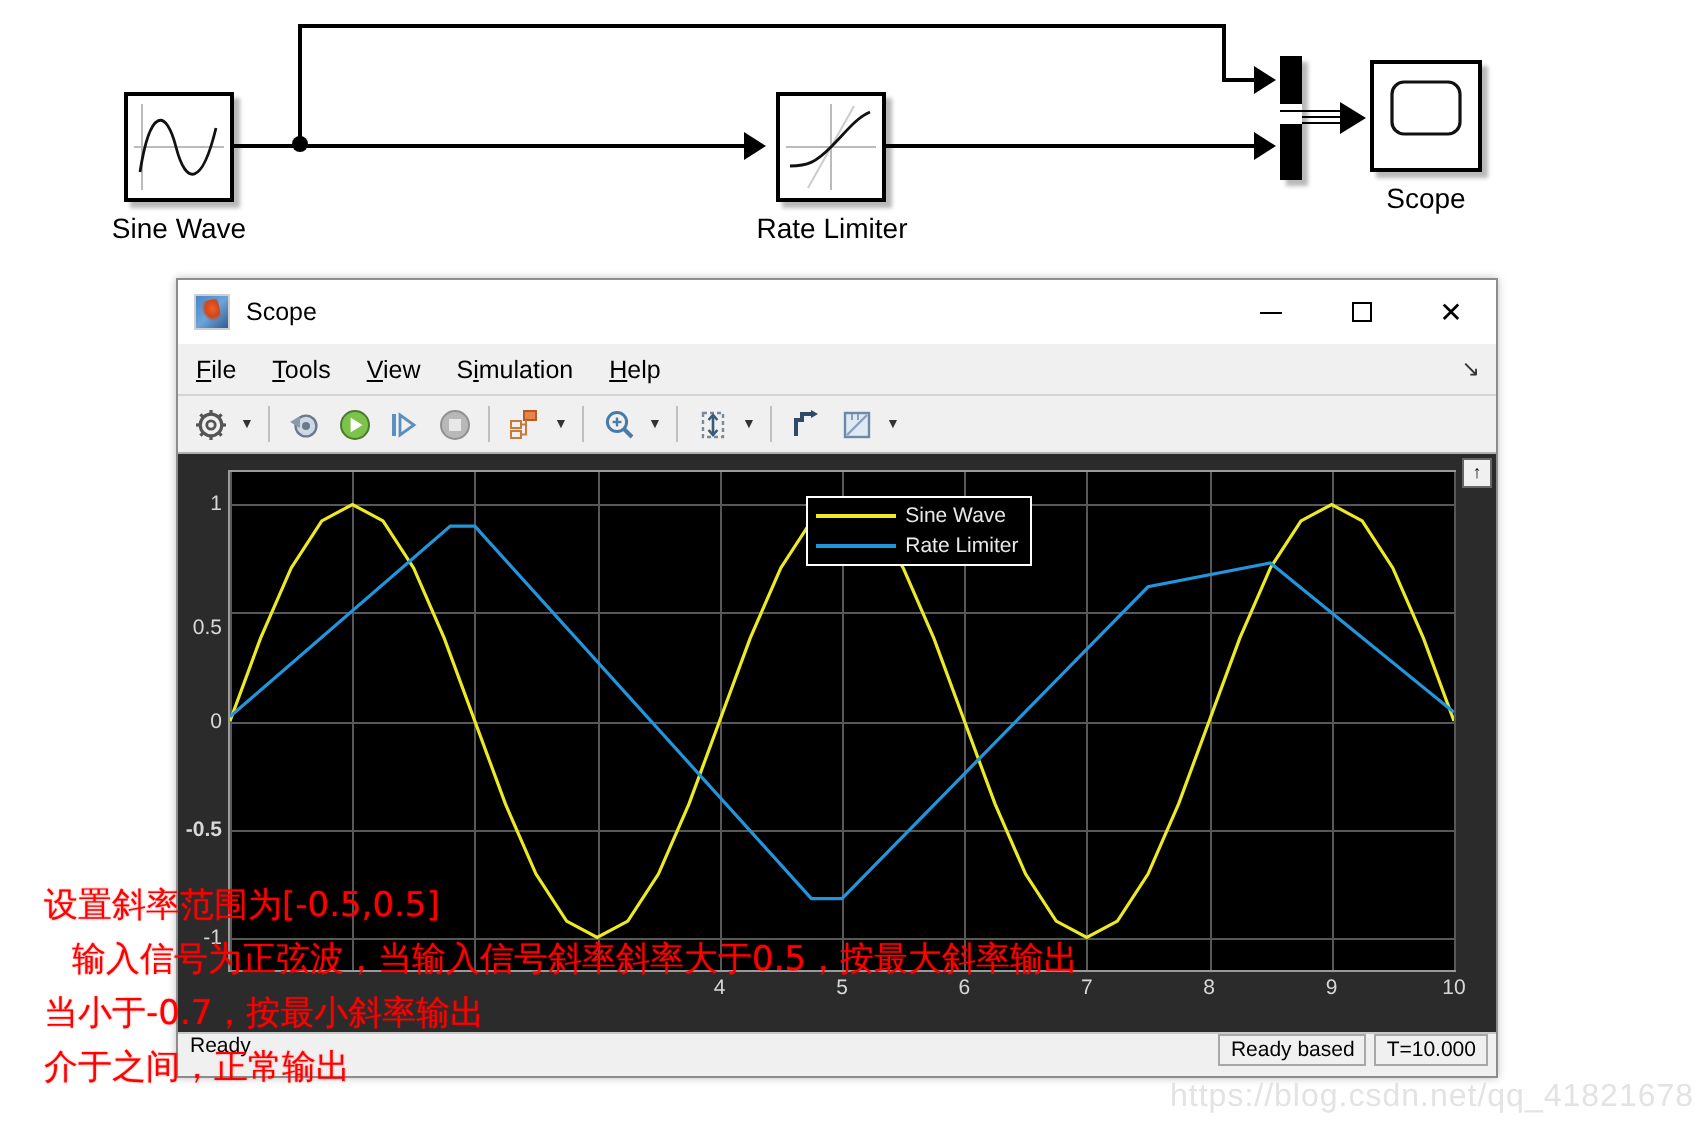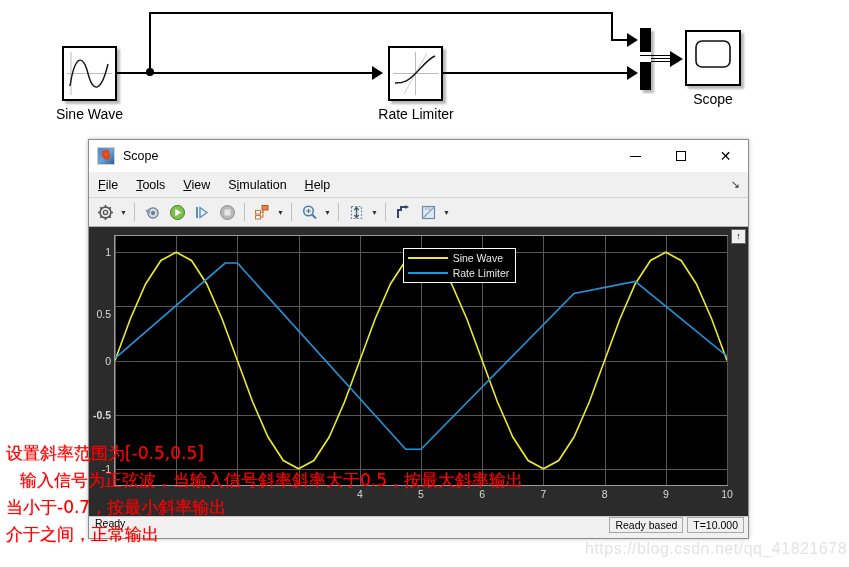--- a/index.html
+++ b/index.html
@@ -134,20 +134,21 @@
   .status-cell {
     border:1px solid #a8a8a8; background:#f0f0f0; padding:1px 5px;
     margin-right:4px; font-size:10.5px; white-space:nowrap;
   }
 
   
   .annot {
     position:absolute; color:#ff0000; font-size:17px; line-height:1.28;
     font-family:"DejaVu Sans", sans-serif; white-space:nowrap;
     text-shadow: 0 0 1px rgba(255,0,0,0.6);
+    margin-left: 16px;
   }
   .watermark {
     position:absolute; color:#e3e3e3; font-size:16px; white-space:nowrap;
     font-family:"Liberation Sans", sans-serif; letter-spacing:0.5px;
   }
 </style>
 </head>
 <body>
 
 <div id="root">

